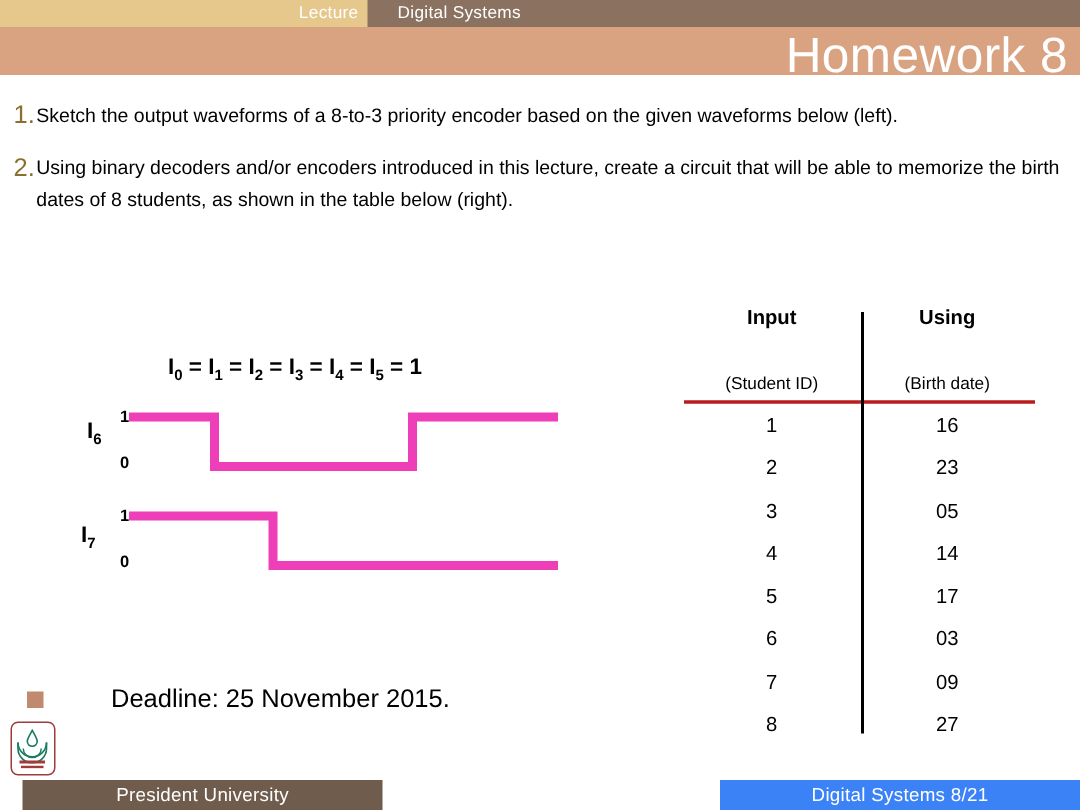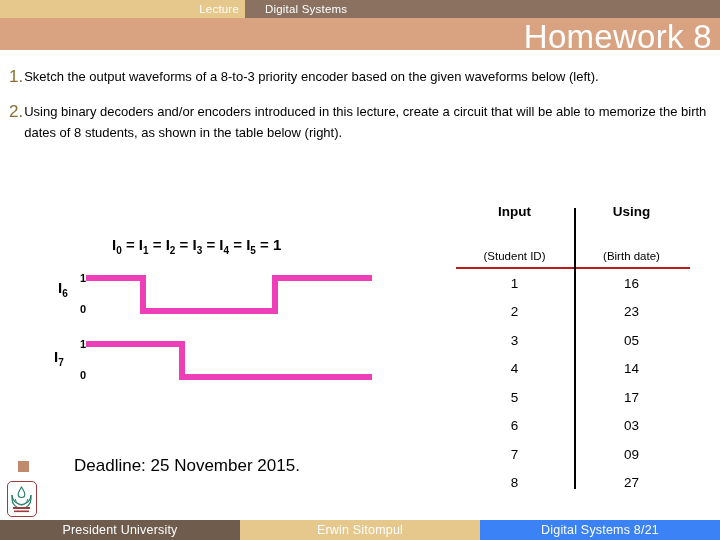--- a/index.html
+++ b/index.html
@@ -228,21 +228,21 @@
     position: absolute;
     top: 0;
     height: 20px;
     line-height: 20px;
     color: #ffffff;
     font-size: 12.5px;
     text-align: center;
     letter-spacing: 0.2px;
     white-space: nowrap;
   }
-  .f1 { left: 0;     width: 240px; background: #6f5c4d; }
+  .f1 { left: 15px;     width: 240px; background: #6f5c4d; }
   .f2 { left: 240px; width: 240px; background: #e7c88c; }
   .f3 { left: 480px; width: 240px; background: #3b82f6; }
 </style>
 </head>
 <body>
 
 <div class="topbar">
   <div class="topbar-lecture">
     <span>Lecture</span>
   </div>
@@ -353,15 +353,14 @@
     <path d="M4 13 A9.5 9.5 0 0 0 23 13" fill="none" stroke="#1d7a63" stroke-width="1.1"></path>
     <path d="M4 13 L4 17 A9.5 9.5 0 0 0 23 17 L23 13" fill="none" stroke="#1d7a63" stroke-width="1.1"></path>
     <path d="M7.5 17 A6 6 0 0 0 19.5 17" fill="none" stroke="#1d7a63" stroke-width="1"></path>
     <rect x="5" y="25" width="17" height="2" fill="#9e3b3b"></rect>
     <rect x="6" y="28.5" width="15" height="1.6" fill="#9e3b3b"></rect>
   </svg>
 </div>
 
 <div class="footer">
   <div class="f-seg f1">President University</div>
-  <div class="f-seg f2">Erwin Sitompul</div>
   <div class="f-seg f3">Digital Systems 8/21</div>
 </div>
 
 </body></html>

